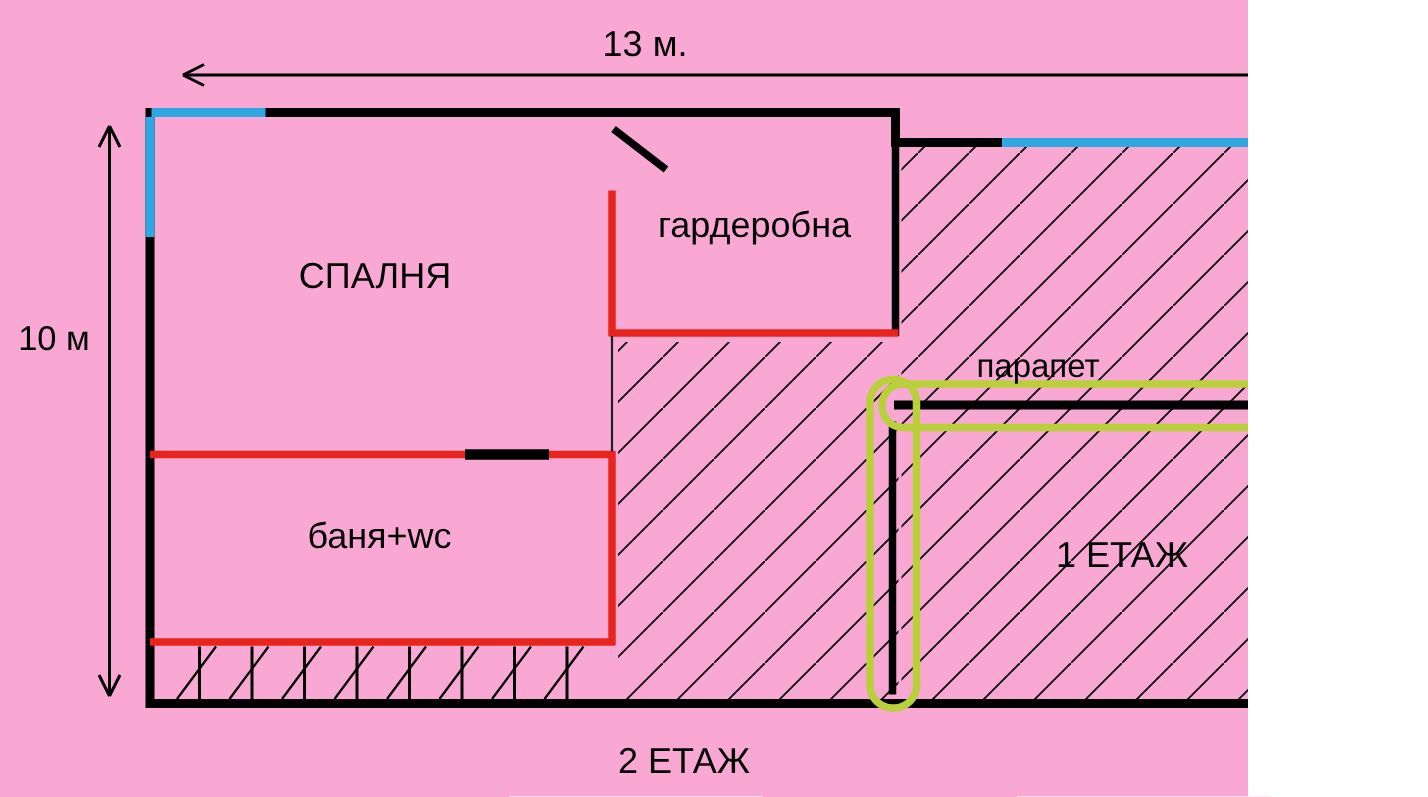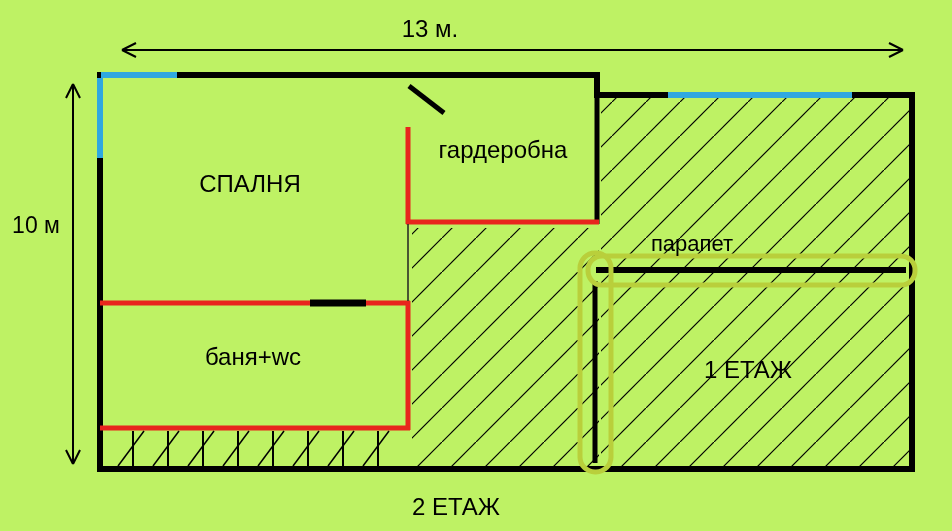--- a/index.html
+++ b/index.html
@@ -3,23 +3,23 @@
 <meta charset="utf-8">
 <style>
   html, body {
     margin: 0;
     padding: 0;
     background: #ffffff;
     font-family: "Liberation Sans", sans-serif;
   }
   .stage {
     position: relative;
-    width: 952px;
+    width: 832px;
     height: 531px;
-    background: #bef264;
+    background: #f9a8d4;
     overflow: hidden;
   }
   svg text {
     font-family: "Liberation Sans", sans-serif;
     fill: #000000;
   }
 </style>
 </head>
 <body>
 

